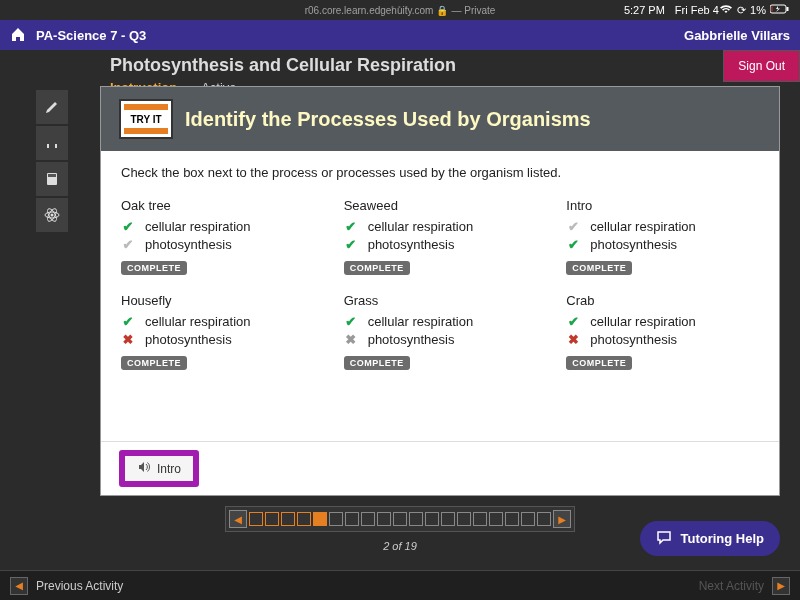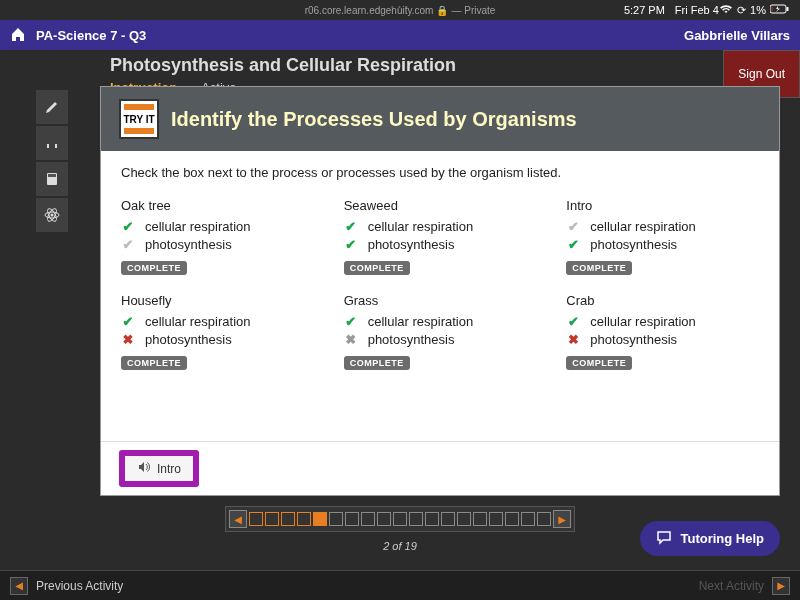--- a/index.html
+++ b/index.html
@@ -24,21 +24,21 @@
     background: #3a2e8f; height: 30px;
     display:flex; align-items:center; padding: 0 10px;
     justify-content: space-between;
     font-size: 13px;
   }
   .header-left { display:flex; align-items:center; gap: 10px; }
   .home-icon { width:16px; height:16px; }
   .user-name { font-weight: bold; }
   .user-menu {
     position:absolute; right:0; top:50px;
-    background:#7f1d1d; padding:16px 14px; font-size:12px;
+    background:#be185d; padding:8px 14px; font-size:12px;
     border:1px solid #555;
   }
   .lesson-header {
     padding: 5px 70px; color:#fff;
   }
   .lesson-title { font-size:18px; font-weight:bold; color:#ddd; margin-bottom:4px; }
   .tabs { display:flex; gap:24px; font-size:13px; }
   .tab-active { color:#f4a93a; font-weight:bold; }
   .tab-other { color:#ccc; }
   .side-tools {
@@ -55,21 +55,21 @@
     position:absolute; left:100px; right:20px; top:86px;
     background:#fff; color:#222;
     border:1px solid #999;
   }
   .card-header {
     background: #555a5e;
     display:flex; align-items:center; gap:12px;
     padding: 12px 18px;
   }
   .tryit-badge {
-    width:40px; height:40px; background:#fff;
+    width:54px; height:40px; background:#fff;
     border:2px solid #333;
     display:flex; align-items:center; justify-content:center;
     font-weight:bold; font-size:10px; color:#000;
     position:relative;
   }
   .tryit-badge::before, .tryit-badge::after {
     content:""; position:absolute; left:3px; right:3px; height:6px; background:#e67e22;
   }
   .tryit-badge::before { top:3px; }
   .tryit-badge::after { bottom:3px; }

